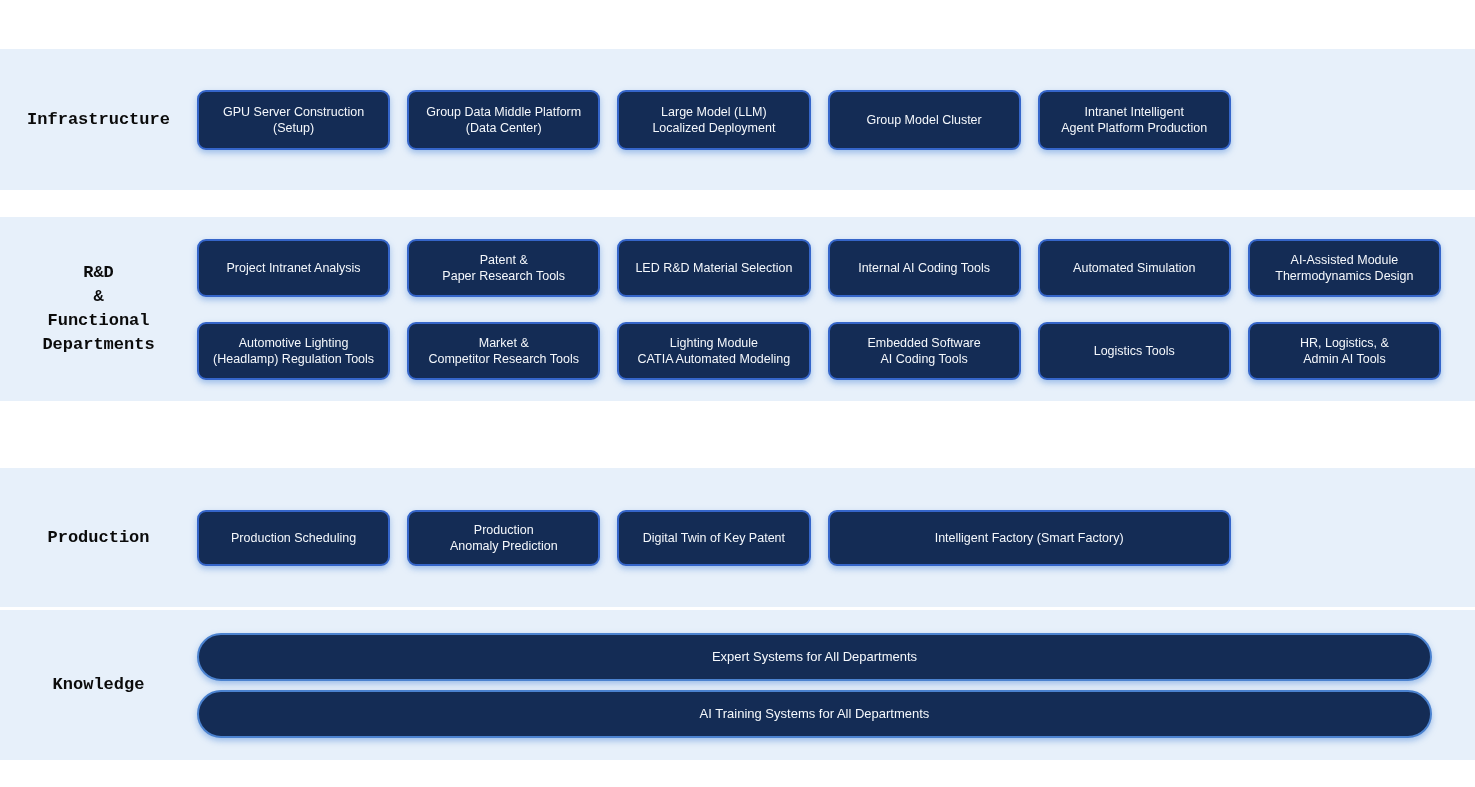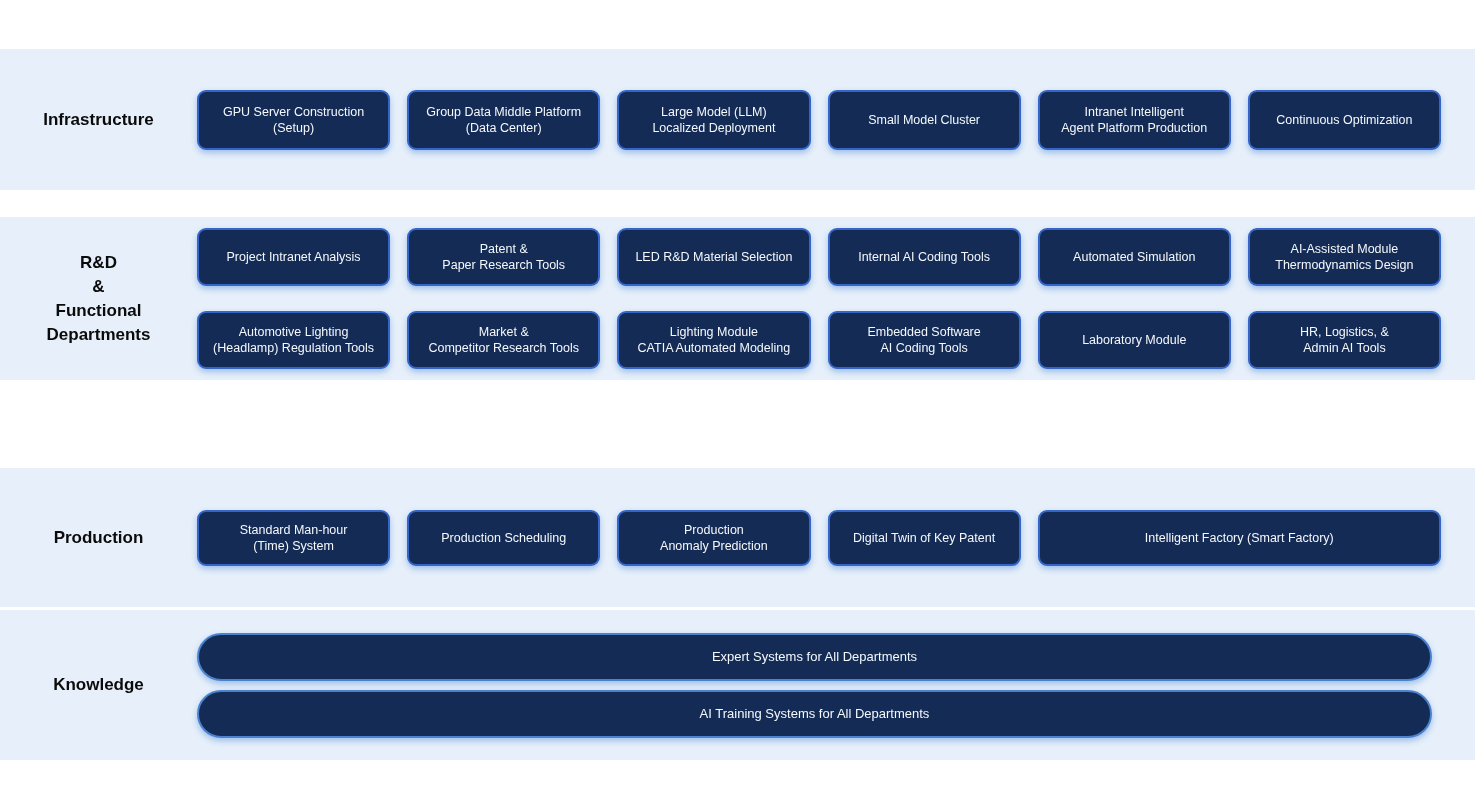--- a/index.html
+++ b/index.html
@@ -10,33 +10,34 @@
     font-family: "Liberation Sans", sans-serif;
     overflow: hidden;
   }
   .band {
     position: absolute; left: 0; right: 0;
     background: #E7F0FA;
     display: flex;
     align-items: center;
   }
   #band-infrastructure { top: 49px;  height: 141px; }
-  #band-rnd            { top: 217px; height: 163px; }
+  #band-rnd            { top: 217px; height: 184px; }
   #band-production     { top: 468px; height: 139px; }
   #band-knowledge      { top: 610px; height: 150px; }
 
   .band-label {
     width: 197px;
     flex: 0 0 197px;
     text-align: center;
     font-weight: bold;
     font-size: 17px;
     line-height: 24px;
     color: #0B0B0B;
     white-space: pre-line;
+    font-family: Liberation Mono, monospace;
   }
   .content-grid {
     flex: 1;
     margin-right: 34px;
     display: grid;
     grid-template-columns: repeat(6, 1fr);
     column-gap: 17px;
     row-gap: 25px;
   }
   .content-col {
@@ -78,24 +79,23 @@
 
 <section class="band" id="band-infrastructure">
   <div class="band-label">Infrastructure</div>
   <div class="content-grid">
     <div class="box h60">GPU Server Construction
 (Setup)</div>
     <div class="box h60">Group Data Middle Platform
 (Data Center)</div>
     <div class="box h60">Large Model (LLM)
 Localized Deployment</div>
-    <div class="box h60">Small Model Cluster</div>
+    <div class="box h60">Group Model Cluster</div>
     <div class="box h60">Intranet Intelligent
 Agent Platform Production</div>
-    <div class="box h60">Continuous Optimization</div>
   </div>
 </section>
 
 <section class="band" id="band-rnd">
   <div class="band-label">R&amp;D
 &amp;
 Functional
 Departments</div>
   <div class="content-grid">
     <div class="box h58">Project Intranet Analysis</div>
@@ -107,31 +107,29 @@
     <div class="box h58">AI-Assisted Module
 Thermodynamics Design</div>
     <div class="box h58">Automotive Lighting
 (Headlamp) Regulation Tools</div>
     <div class="box h58">Market &amp;
 Competitor Research Tools</div>
     <div class="box h58">Lighting Module
 CATIA Automated Modeling</div>
     <div class="box h58">Embedded Software
 AI Coding Tools</div>
-    <div class="box h58">Laboratory Module</div>
+    <div class="box h58">Logistics Tools</div>
     <div class="box h58">HR, Logistics, &amp;
 Admin AI Tools</div>
   </div>
 </section>
 
 <section class="band" id="band-production">
   <div class="band-label">Production</div>
   <div class="content-grid">
-    <div class="box h56">Standard Man-hour
-(Time) System</div>
     <div class="box h56">Production Scheduling</div>
     <div class="box h56">Production
 Anomaly Prediction</div>
     <div class="box h56">Digital Twin of Key Patent</div>
     <div class="box h56 span2">Intelligent Factory (Smart Factory)</div>
   </div>
 </section>
 
 <section class="band" id="band-knowledge">
   <div class="band-label">Knowledge</div>

